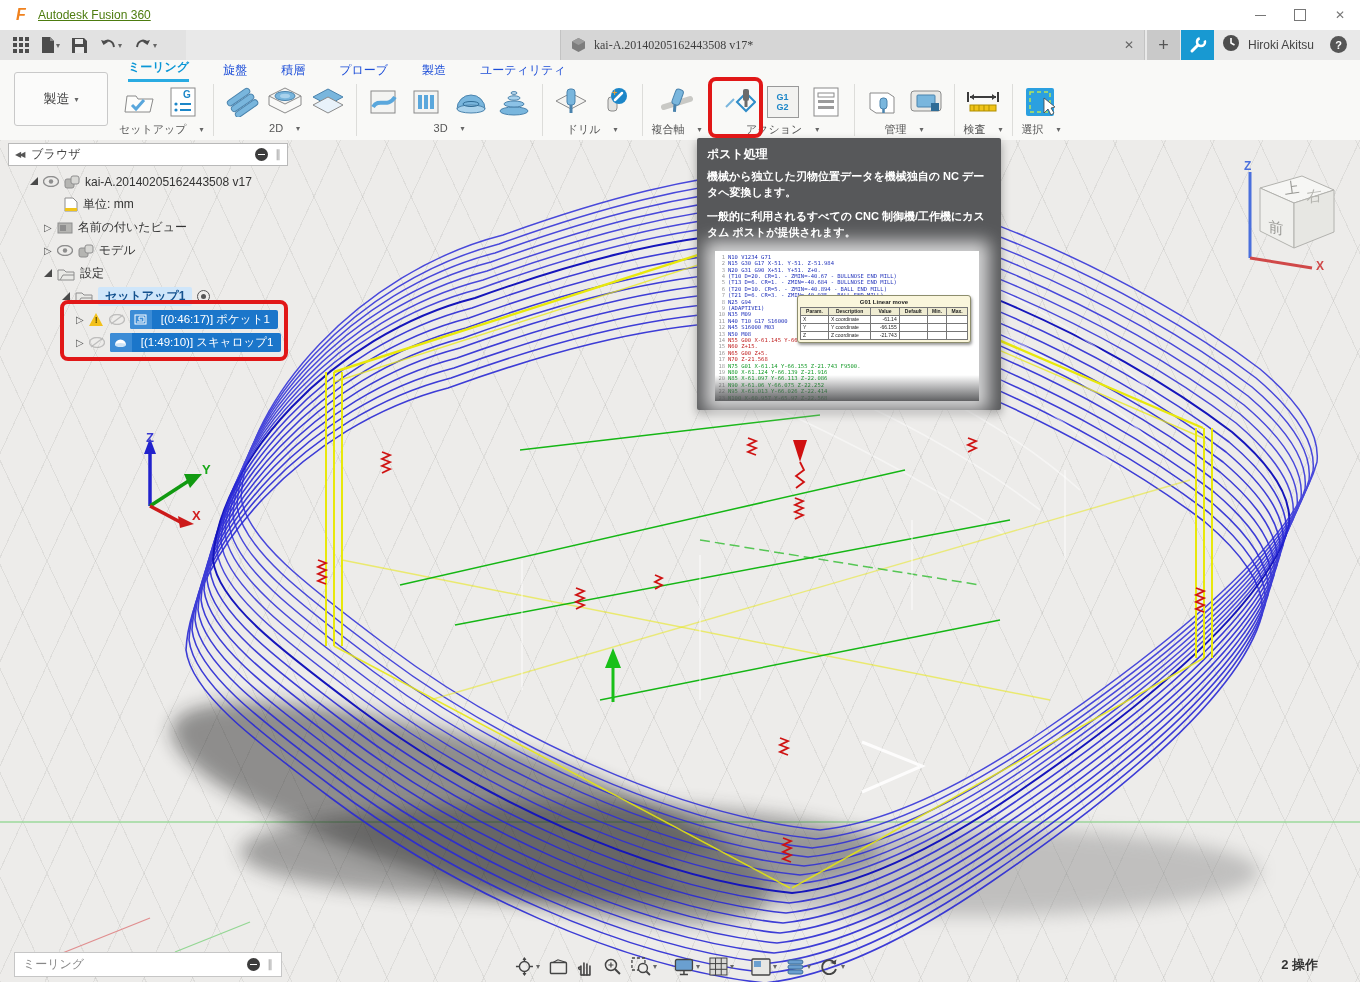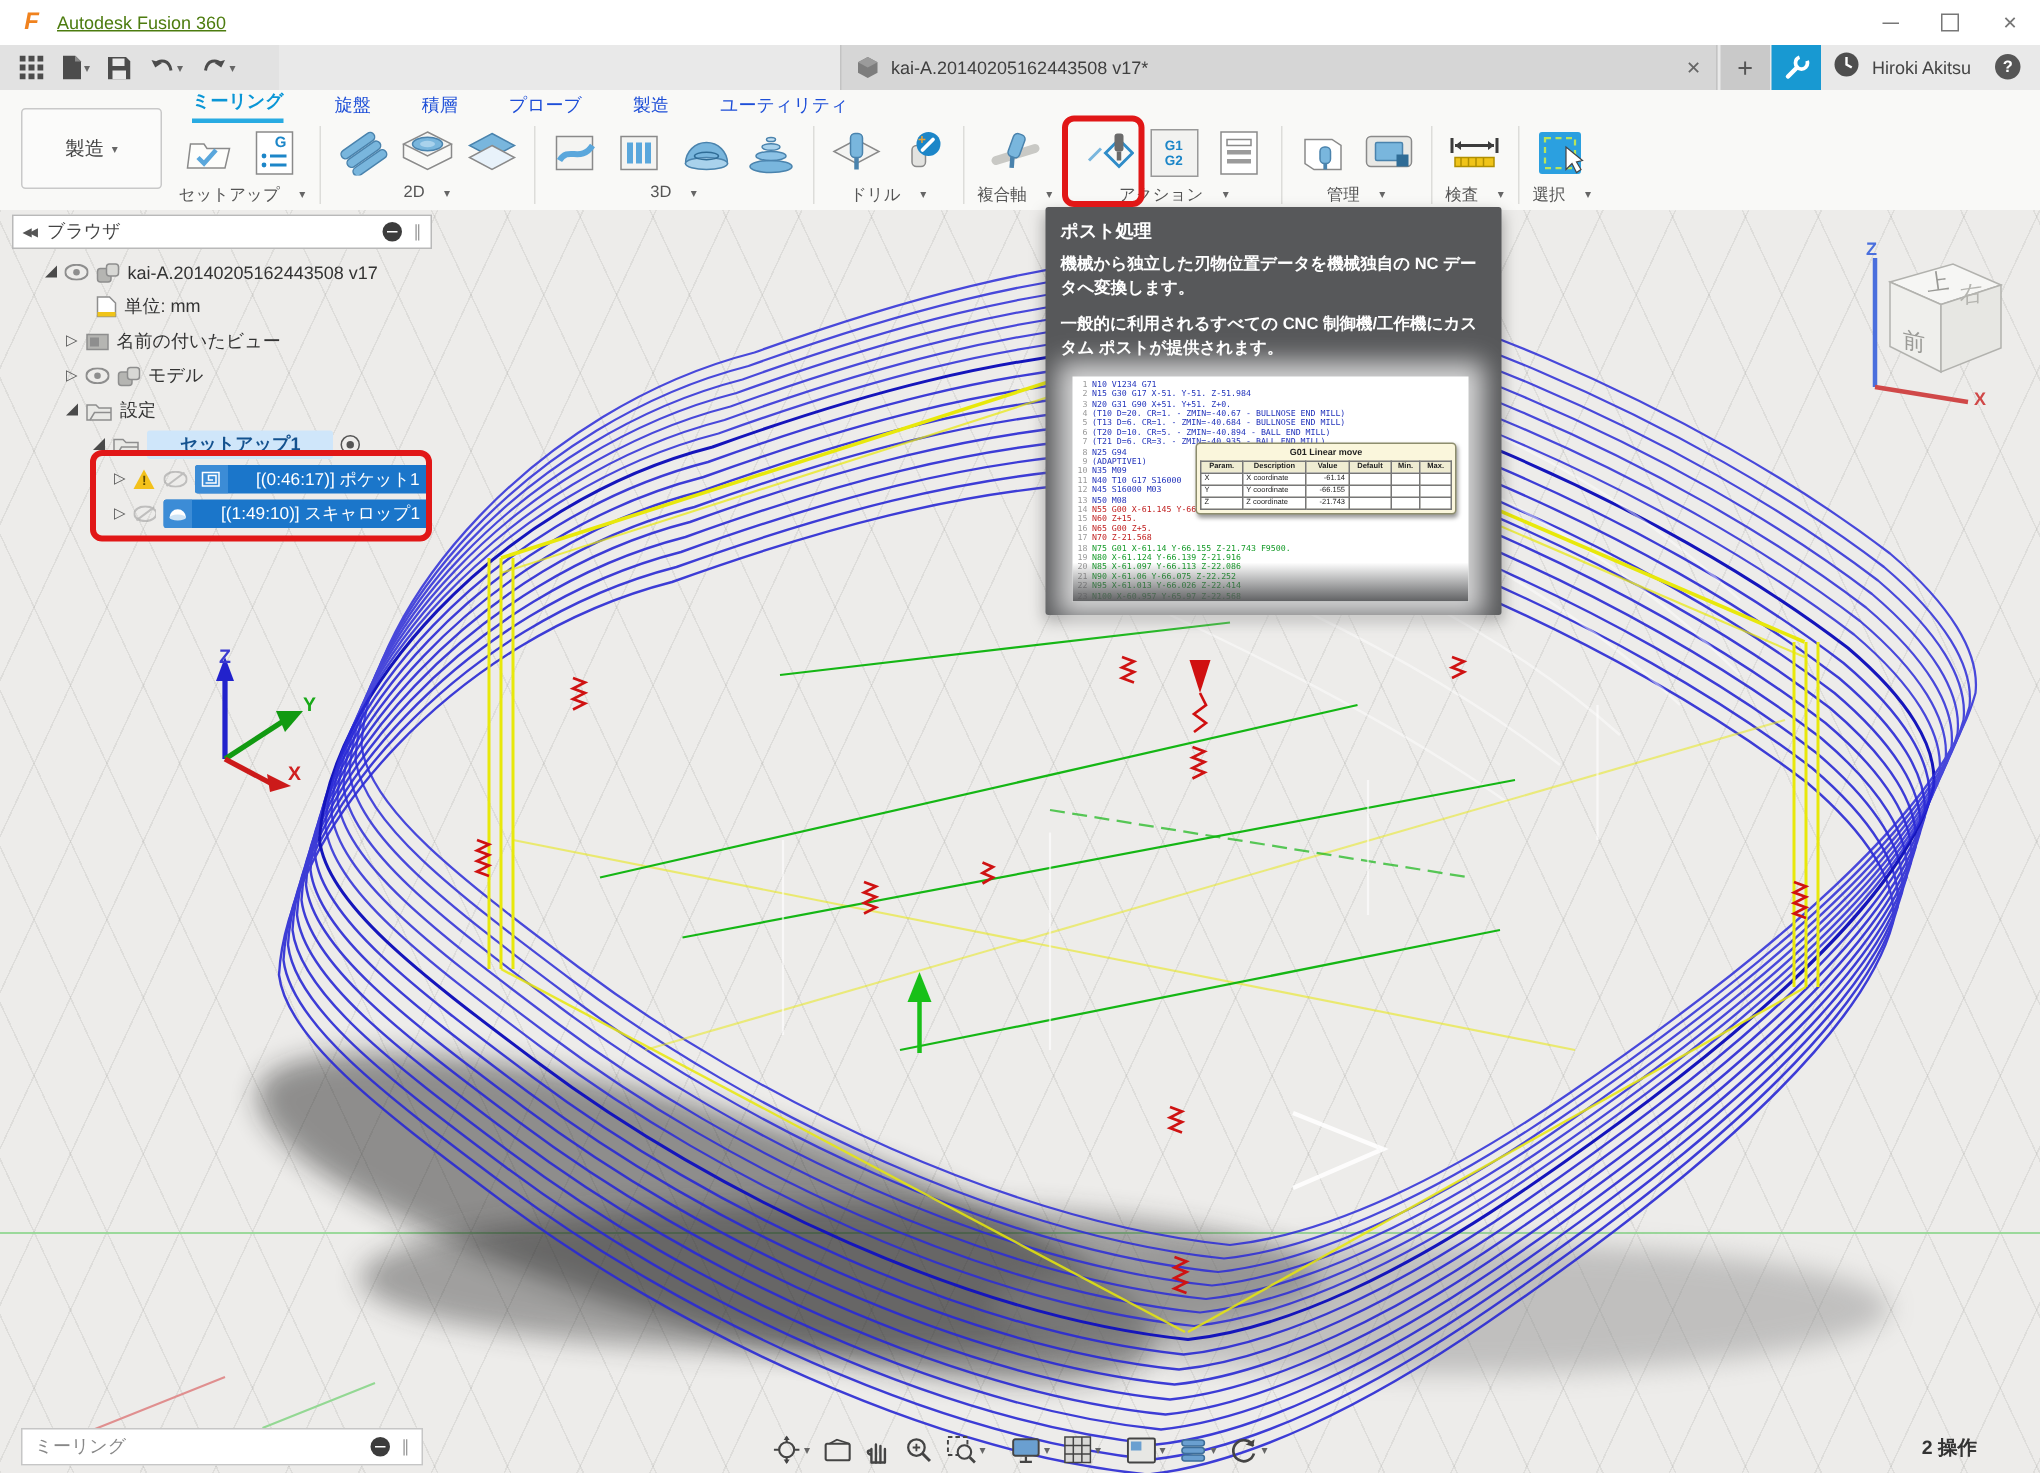--- a/index.html
+++ b/index.html
@@ -17,21 +17,21 @@
   .minbar{width:11px;border-top:1px solid #777;display:inline-block;}
   .maxbox{width:10px;height:10px;border:1px solid #777;display:inline-block;}
   
   #appbar{position:absolute;left:0;top:30px;width:1360px;height:30px;background:#e9e9e9;
           border-bottom:1px solid #d0d0d0;}
   .qat{position:absolute;left:0;top:0;height:30px;display:flex;align-items:center;gap:2px;padding-left:8px;background:#e2e2e2;width:178px;}
   .qbtn{height:26px;display:flex;align-items:center;justify-content:center;padding:0 5px;color:#4c4c4c;}
   .qcat{font-size:8px;color:#666;margin-left:1px;}
   .doctab{position:absolute;left:560px;top:0;width:585px;height:30px;background:#d6d6d6;
           border-left:1px solid #c3c3c3;border-right:1px solid #c3c3c3;
-          display:flex;align-items:center;padding:0 10px;box-sizing:border-box;gap:8px;}
+          display:flex;align-items:center;padding:0 10px;box-sizing:border-box;gap:8px;font-family:Liberation Serif, serif;}
   .doctab .dtitle{font-size:12px;color:#3f3f3f;flex:1;white-space:nowrap;overflow:hidden;}
   .dclose{color:#666;font-size:12px;cursor:default;}
   .plustab{position:absolute;left:1147px;top:0;width:33px;height:30px;background:#c9c9c9;
            display:flex;align-items:center;justify-content:center;font-size:18px;color:#555;}
   .jobtile{position:absolute;left:1181px;top:0;width:33px;height:30px;background:#1899d2;
            display:flex;align-items:center;justify-content:center;}
   .clockbtn{position:absolute;left:1222px;top:4px;}
   .username{position:absolute;left:1248px;top:8px;font-size:12px;color:#444;}
   .helpbtn{position:absolute;left:1330px;top:6px;width:17px;height:17px;border-radius:50%;background:#565656;
            color:#fff;font-size:11px;font-weight:bold;display:flex;align-items:center;justify-content:center;}
@@ -67,24 +67,24 @@
   .bhead .sp{flex:1;}
   .collapse{font-size:8px;color:#555;letter-spacing:-2px;}
   .dotbtn{width:13px;height:13px;border-radius:50%;background:#3c3c3c;position:relative;}
   .dotbtn:after{content:"";position:absolute;left:3px;top:6px;width:7px;height:1px;background:#fff;}
   .handle{color:#9a9a9a;font-size:11px;}
   .tree{margin-top:4px;}
   .trow{height:23px;display:flex;align-items:center;gap:5px;font-size:12px;color:#333;}
   .texp{width:0;height:0;border-left:8px solid transparent;border-bottom:8px solid #4a4a4a;
         transform:translateY(-1px);}
   .tcol{color:#555;font-size:10px;line-height:10px;}
-  .chip-setup{background:#cfe6fa;color:#14528f;font-weight:bold;padding:1px 22px;border-radius:2px;}
+  .chip-setup{background:#cfe6fa;color:#14528f;font-weight:bold;padding:1px 7px;border-radius:2px;}
   .opchip{display:flex;align-items:center;background:#1b76ca;border-radius:2px;overflow:hidden;height:19px;}
   .opchip .oic{width:22px;height:19px;background:#3c8cd6;display:flex;align-items:center;justify-content:center;}
-  .opchip .olbl{color:#fff;font-size:11.5px;padding:0 8px 0 19px;white-space:nowrap;text-align:right;}
+  .opchip .olbl{color:#fff;font-size:11.5px;padding:0 8px 0 9px;white-space:nowrap;text-align:right;}
   .warn{position:relative;width:15px;height:13px;}
   .warn .tri{position:absolute;left:0;top:0;width:0;height:0;border-left:7.5px solid transparent;
              border-right:7.5px solid transparent;border-bottom:13px solid #f3c11b;}
   .warn .bang{position:absolute;left:0;top:2px;width:15px;text-align:center;font-size:9px;font-weight:bold;color:#5d4a00;}
   .radio{width:13px;height:13px;border-radius:50%;border:1.5px solid #555;box-sizing:border-box;position:relative;}
   .radio:after{content:"";position:absolute;left:2.5px;top:2.5px;width:5px;height:5px;border-radius:50%;background:#555;}
   
   #tooltip{position:absolute;left:697px;top:-2px;width:304px;height:272px;background:#57585a;z-index:30;
            border-radius:2px;box-shadow:0 4px 10px rgba(0,0,0,.35);color:#fff;box-sizing:border-box;padding:8px 10px;}
   #tooltip .ttitle{font-size:12px;font-weight:bold;margin-bottom:6px;}

